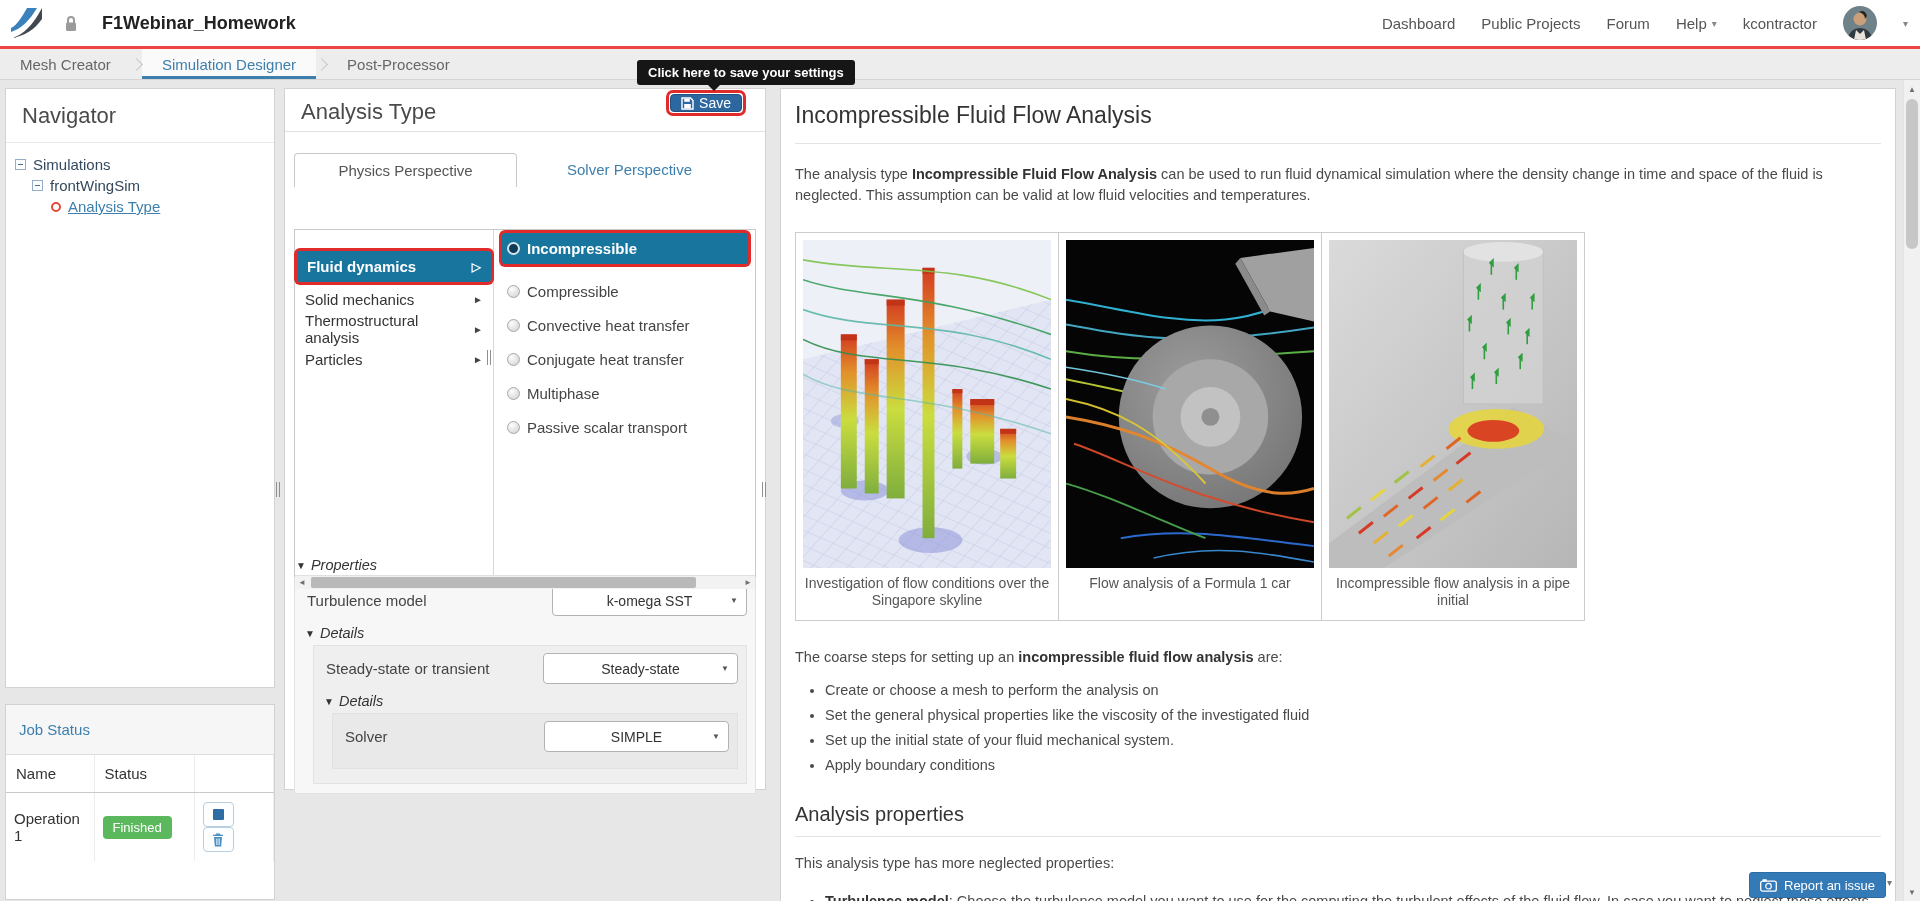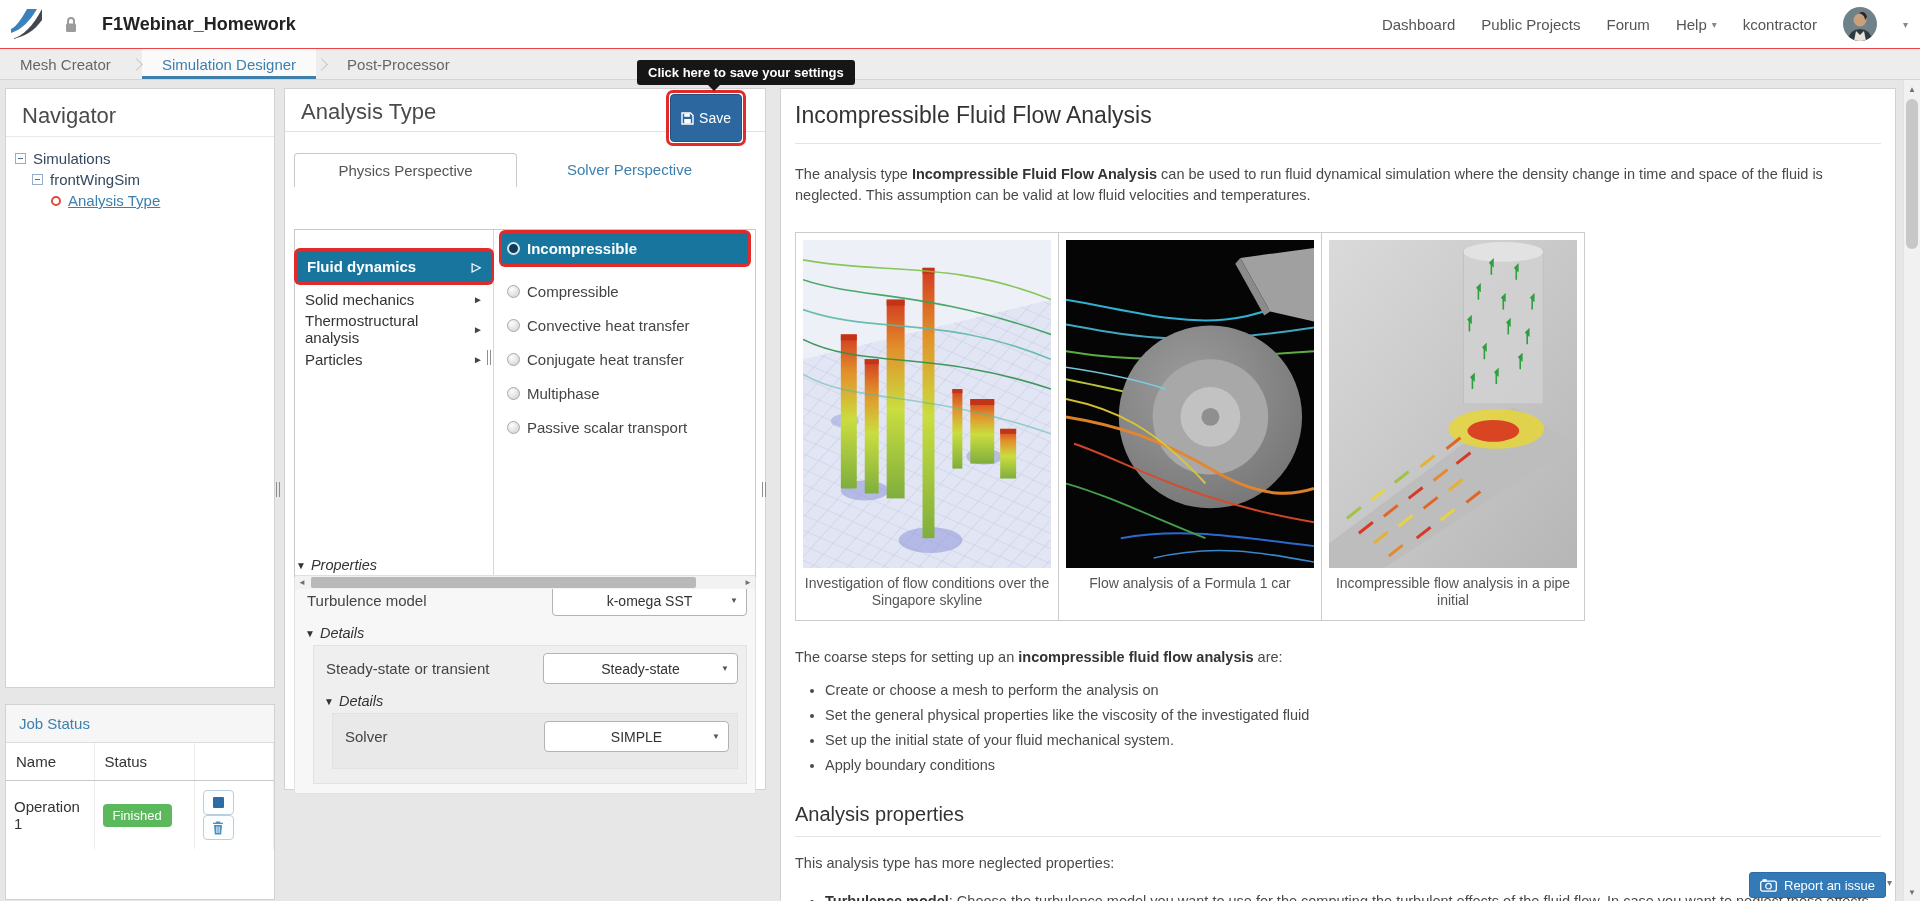--- a/index.html
+++ b/index.html
@@ -4,21 +4,21 @@
 <style>
   * { box-sizing: border-box; }
   html,body { margin:0; padding:0; }
   body {
     width:1920px; height:901px; position:relative; overflow:hidden;
     background:#e7e7e7; font-family:"Liberation Sans", sans-serif;
   }
 
   
   .topbar { position:absolute; left:0; top:0; width:1920px; height:49px; background:#fff;
-            border-bottom:1px solid #ef4444; display:flex; align-items:center; z-index:6; }
+            border-bottom:3px solid #ef4444; display:flex; align-items:center; z-index:6; }
   .logo { margin-left:10px; width:34px; height:34px; }
   .lock { margin-left:20px; }
   .proj-title { margin-left:24px; font-size:18px; font-weight:bold; color:#222; }
   .topnav { margin-left:auto; display:flex; align-items:center; gap:26px; margin-right:12px;
             font-size:15px; color:#555; }
   .topnav .link { cursor:pointer; white-space:nowrap; }
   .help-wrap { display:flex; align-items:center; gap:5px; cursor:pointer; }
   .small-caret { font-size:10px; color:#888; }
   .avatar { width:34px; height:34px; border-radius:50%; overflow:hidden; flex:none; cursor:pointer; }
 
@@ -29,54 +29,54 @@
   .wtab { display:flex; align-items:center; padding:0 20px; cursor:pointer; }
   .wtab.active { background:#fafafa; color:#3d7fad; box-shadow:inset 0 -3px 0 #3d7fad; }
   .tab-sep { width:9px; height:9px; border-top:1px solid #c6c6c6; border-right:1px solid #c6c6c6;
              transform:rotate(45deg); align-self:center; margin:0 1px; }
 
   
   .panel { position:absolute; background:#fff; border:1px solid #d2d2d2; }
 
   
   #navigator { left:5px; top:88px; width:270px; height:600px; }
-  .nav-title { font-size:22px; color:#4a4a4a; padding:14px 16px 7px; border-bottom:1px solid #e9e9e9; }
+  .nav-title { font-size:22px; color:#4a4a4a; padding:14px 16px 13px; border-bottom:1px solid #e9e9e9; }
   .tree { padding:11px 9px; font-size:15px; color:#34495e; }
   .tree-row { display:flex; align-items:center; gap:7px; padding:2px 0; cursor:pointer; }
   .indent1 { margin-left:17px; }
   .indent2 { margin-left:36px; }
   .tree-toggle { width:11px; height:11px; border:1px solid #95aec6; background:#fbfdff; flex:none;
                  display:flex; align-items:center; justify-content:center; }
   .tree-toggle i { display:block; width:5px; height:1px; background:#4a6f8f; }
   .leaf-circle { width:10px; height:10px; border:2px solid #e04b3b; border-radius:50%; flex:none; }
   .tree-link { color:#3d7fad; text-decoration:underline; }
 
   
   #jobstatus { left:5px; top:704px; width:270px; height:196px; }
-  .js-header { padding:10px 13px; color:#3d7fad; font-size:15px; background:#f6f6f6;
+  .js-header { padding:16px 13px; color:#3d7fad; font-size:15px; background:#f6f6f6;
                border-bottom:1px solid #ddd; }
   table.js { width:100%; border-collapse:collapse; font-size:15px; color:#333; }
   table.js th { font-weight:400; text-align:left; padding:10px 10px; border-bottom:1px solid #c9c9c9;
                 border-right:1px solid #ececec; }
   table.js td { padding:9px 8px; border-right:1px solid #ececec; vertical-align:middle; }
   th.c-name, td.c-name { width:88px; }
   th.c-status, td.c-status { width:100px; }
   .badge { display:inline-block; background:#5cb85c; color:#fff; font-size:13px;
            padding:4px 10px; border-radius:4px; }
   .icon-btn { width:31px; height:25px; border:1px solid #b9cfdf; border-radius:4px; background:#fdfeff;
               display:inline-flex; align-items:center; justify-content:center; cursor:pointer; margin-right:4px; }
   .stop-sq { width:11px; height:11px; background:#2e6da4; border-radius:1px; }
 
   
   #analysis-panel { left:284px; top:88px; width:482px; height:702px; }
   .ap-header { height:43px; border-bottom:1px solid #e0e0e0; position:relative; }
   .ap-title { position:absolute; left:16px; top:10px; font-size:22px; color:#4a4a4a; }
   .save-ring { position:absolute; right:19px; top:1px; border:3px solid #e12b2b; border-radius:7px; padding:1px; }
   .save-btn { background:#2c67a0; border:1px solid #235381; color:#fff; font-size:14px; border-radius:4px;
-              padding:15px 10px; display:flex; align-items:center; gap:5px; cursor:pointer; }
+              padding:0 10px; display:flex; align-items:center; gap:5px; cursor:pointer; }
 
   .tooltip { position:absolute; left:637px; top:60px; z-index:40; background:#161616; color:#fff;
              font-size:13px; font-weight:bold; padding:5px 11px; border-radius:3px; white-space:nowrap; }
   .tooltip::after { content:""; position:absolute; left:71px; bottom:-6px; border:6px solid transparent;
                     border-top-color:#161616; border-bottom:none; }
 
   .ap-tabs { position:absolute; left:9px; top:64px; width:464px; height:33px; }
   .ap-tab { position:absolute; top:0; height:33px; width:223px; display:flex; align-items:center;
             justify-content:center; font-size:15px; cursor:pointer; }
   .ap-tab.physics { left:0; background:#fff; border:1px solid #c9c9c9; border-bottom:none;

